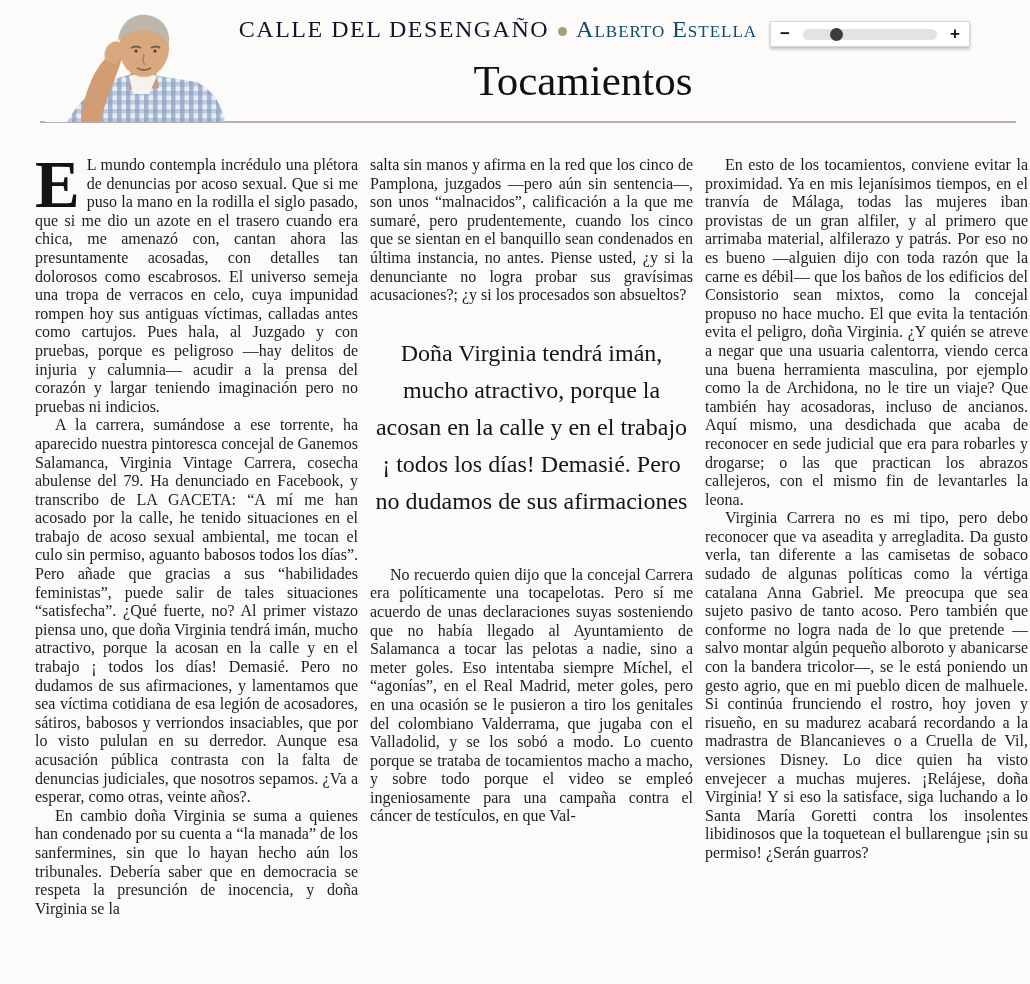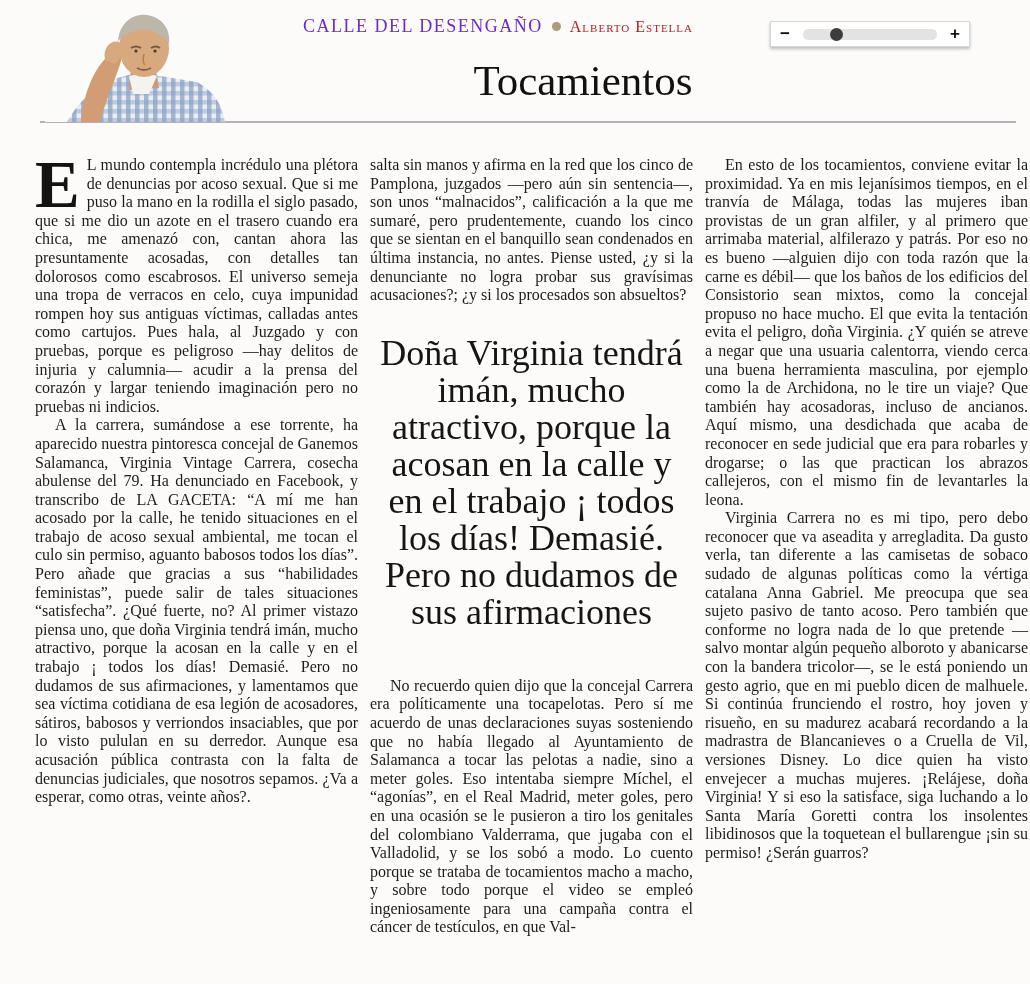--- a/index.html
+++ b/index.html
@@ -19,29 +19,29 @@
   .header { position: relative; height: 140px; }
   .photo {
     position: absolute; left: 45px; top: 10px;
     width: 180px; height: 112px; z-index: 2;
   }
   .kicker {
     position: absolute; left: 228px; top: 16px; width: 540px;
     text-align: center; white-space: nowrap;
   }
   .kicker-title {
-    font-size: 18px; letter-spacing: 1.5px; color: #6d28d9;
+    font-size: 24px; letter-spacing: 1.5px; color: #0f172a;
   }
   .kicker-sep {
     display: inline-block; vertical-align: middle;
     width: 9px; height: 9px; border-radius: 50%;
     background: #a89e7c; margin: 0 9px 4px 9px;
   }
   .kicker-author {
-    font-size: 16px; font-variant: small-caps; letter-spacing: 1px; color: #b91c1c; text-align: right;
+    font-size: 24px; font-variant: small-caps; letter-spacing: 1px; color: #0c4a6e; text-align: right;
   }
   .headline {
     position: absolute; left: 136px; right: 0; top: 56px;
     text-align: center; font-size: 43px; color: #121110;
   }
   .header-rule {
     position: absolute; left: 40px; right: 14px; top: 121px;
     height: 2px; background: #b6b0b6; z-index: 1;
   }
   
@@ -77,21 +77,21 @@
   }
   .para.indent { text-indent: 20px; }
   .it { }
   .dropcap {
     float: left; font-size: 67px; line-height: 52px;
     padding: 2px 7px 0 0; font-weight: bold; color: #141312;
   }
   .pullquote {
     margin: 30px 2px 46px 2px;
     text-align: center;
-    font-size: 36px; line-height: 37px; color: #161514;
+    font-size: 24px; line-height: 37px; color: #161514;
   }
 </style>
 </head>
 <body>
 
 <div class="header">
 
   <div class="photo">
     <svg viewBox="0 0 180 112" width="180" height="112">
       <defs>
@@ -131,20 +131,21 @@
 
   <div class="headline">Tocamientos</div>
 
   <div class="header-rule"></div>
 </div>
 
 <div class="article">
   <div class="col">
       <p class="para"><span class="dropcap">E</span><span>L mundo contempla incrédulo una plétora de denuncias por acoso sexual. Que si me puso la mano en la rodilla el siglo pasado, que si me dio un azote en el trasero cuando era chica, me amenazó con, cantan ahora las presuntamente acosadas, con detalles tan dolorosos como escabrosos. El universo semeja una tropa de verracos en celo, cuya impunidad rompen hoy sus antiguas víctimas, calladas antes como cartujos. Pues hala, al Juzgado y con pruebas, porque es peligroso —hay delitos de injuria y calumnia— acudir a la prensa del corazón y largar teniendo imaginación pero no pruebas ni indicios.</span></p>
       <p class="para indent"><span>A la carrera, sumándose a ese torrente, ha aparecido nuestra pintoresca concejal de Ganemos Salamanca, Virginia </span><span class="it">Vintage</span><span> Carrera, cosecha abulense del 79. Ha denunciado en Facebook, y transcribo de LA GACETA: “A mí me han acosado por la calle, he tenido situaciones en el trabajo de acoso sexual ambiental, me tocan el culo sin permiso, aguanto babosos todos los días”. Pero añade que gracias a sus “habilidades feministas”, puede salir de tales situaciones “satisfecha”. ¿Qué fuerte, no? Al primer vistazo piensa uno, que doña Virginia tendrá imán, mucho atractivo, porque la acosan en la calle y en el trabajo ¡ todos los días! </span><span class="it">Demasié</span><span>. Pero no dudamos de sus afirmaciones, y lamentamos que sea víctima cotidiana de esa legión de acosadores, sátiros, babosos y verriondos insaciables, que por lo visto pululan en su derredor. Aunque esa acusación pública contrasta con la falta de denuncias judiciales, que nosotros sepamos. ¿Va a esperar, como otras, veinte años?.</span></p>
+      <p class="para indent"><span>En cambio doña Virginia se suma a quienes han condenado por su cuenta a “la manada” de los sanfermines, sin que lo hayan hecho aún los tribunales. Debería saber que en democracia se respeta la presunción de inocencia, y doña Virginia se la</span></p>
     </div>
   <div class="col">
       <p class="para"><span>salta sin manos y afirma en la red que los cinco de Pamplona, juzgados —pero aún sin sentencia—, son unos “malnacidos”, calificación a la que me sumaré, pero prudentemente, cuando los cinco que se sientan en el banquillo sean condenados en última instancia, no antes. Piense usted, ¿y si la denunciante no logra probar sus gravísimas acusaciones?; ¿y si los procesados son absueltos?</span></p>
       <div class="pullquote"><span>Doña Virginia tendrá imán, mucho atractivo, porque la acosan en la calle y en el trabajo ¡ todos los días! </span><span class="it">Demasié</span><span>. Pero no dudamos de sus afirmaciones</span></div>
       <p class="para indent"><span>No recuerdo quien dijo que la concejal Carrera era políticamente una tocapelotas. Pero sí me acuerdo de unas declaraciones suyas sosteniendo que no había llegado al Ayuntamiento de Salamanca a tocar las pelotas a nadie, sino a meter goles. Eso intentaba siempre Míchel, el “agonías”, en el Real Madrid, meter goles, pero en una ocasión se le pusieron a tiro los genitales del colombiano Valderrama, que jugaba con el Valladolid, y se los sobó a modo. Lo cuento porque se trataba de tocamientos macho a macho, y sobre todo porque el video se empleó ingeniosamente para una campaña contra el cáncer de testículos, en que Val-</span></p>
     </div>
   <div class="col">
       <p class="para indent"><span>En esto de los tocamientos, conviene evitar la proximidad. Ya en mis lejanísimos tiempos, en el tranvía de Málaga, todas las mujeres iban provistas de un gran alfiler, y al primero que arrimaba material, alfilerazo y </span><span class="it">patrás</span><span>. Por eso no es bueno —alguien dijo con toda razón que la carne es débil— que los baños de los edificios del Consistorio sean mixtos, como la concejal propuso no hace mucho. El que evita la tentación evita el peligro, doña Virginia. ¿Y quién se atreve a negar que una usuaria calentorra, viendo cerca una buena herramienta masculina, por ejemplo como la de Archidona, no le tire un viaje? Que también hay acosadoras, incluso de ancianos. Aquí mismo, una desdichada que acaba de reconocer en sede judicial que era para robarles y drogarse; o las que practican los abrazos callejeros, con el mismo fin de levantarles la leona.</span></p>
       <p class="para indent"><span>Virginia Carrera no es mi tipo, pero debo reconocer que va aseadita y arregladita. Da gusto verla, tan diferente a las camisetas de sobaco sudado de algunas políticas como la vértiga catalana Anna Gabriel. Me preocupa que sea sujeto pasivo de tanto acoso. Pero también que conforme no logra nada de lo que pretende —salvo montar algún pequeño alboroto y abanicarse con la bandera tricolor—, se le está poniendo un gesto agrio, que en mi pueblo dicen de </span><span class="it">malhuele</span><span>. Si continúa frunciendo el rostro, hoy joven y risueño, en su madurez acabará recordando a la madrastra de Blancanieves o a Cruella de Vil, versiones Disney. Lo dice quien ha visto envejecer a muchas mujeres. ¡Relájese, doña Virginia! Y si eso la satisface, siga luchando a lo Santa María Goretti contra los insolentes libidinosos que la toquetean el bullarengue ¡sin su permiso! ¿Serán guarros?</span></p>
     </div>

